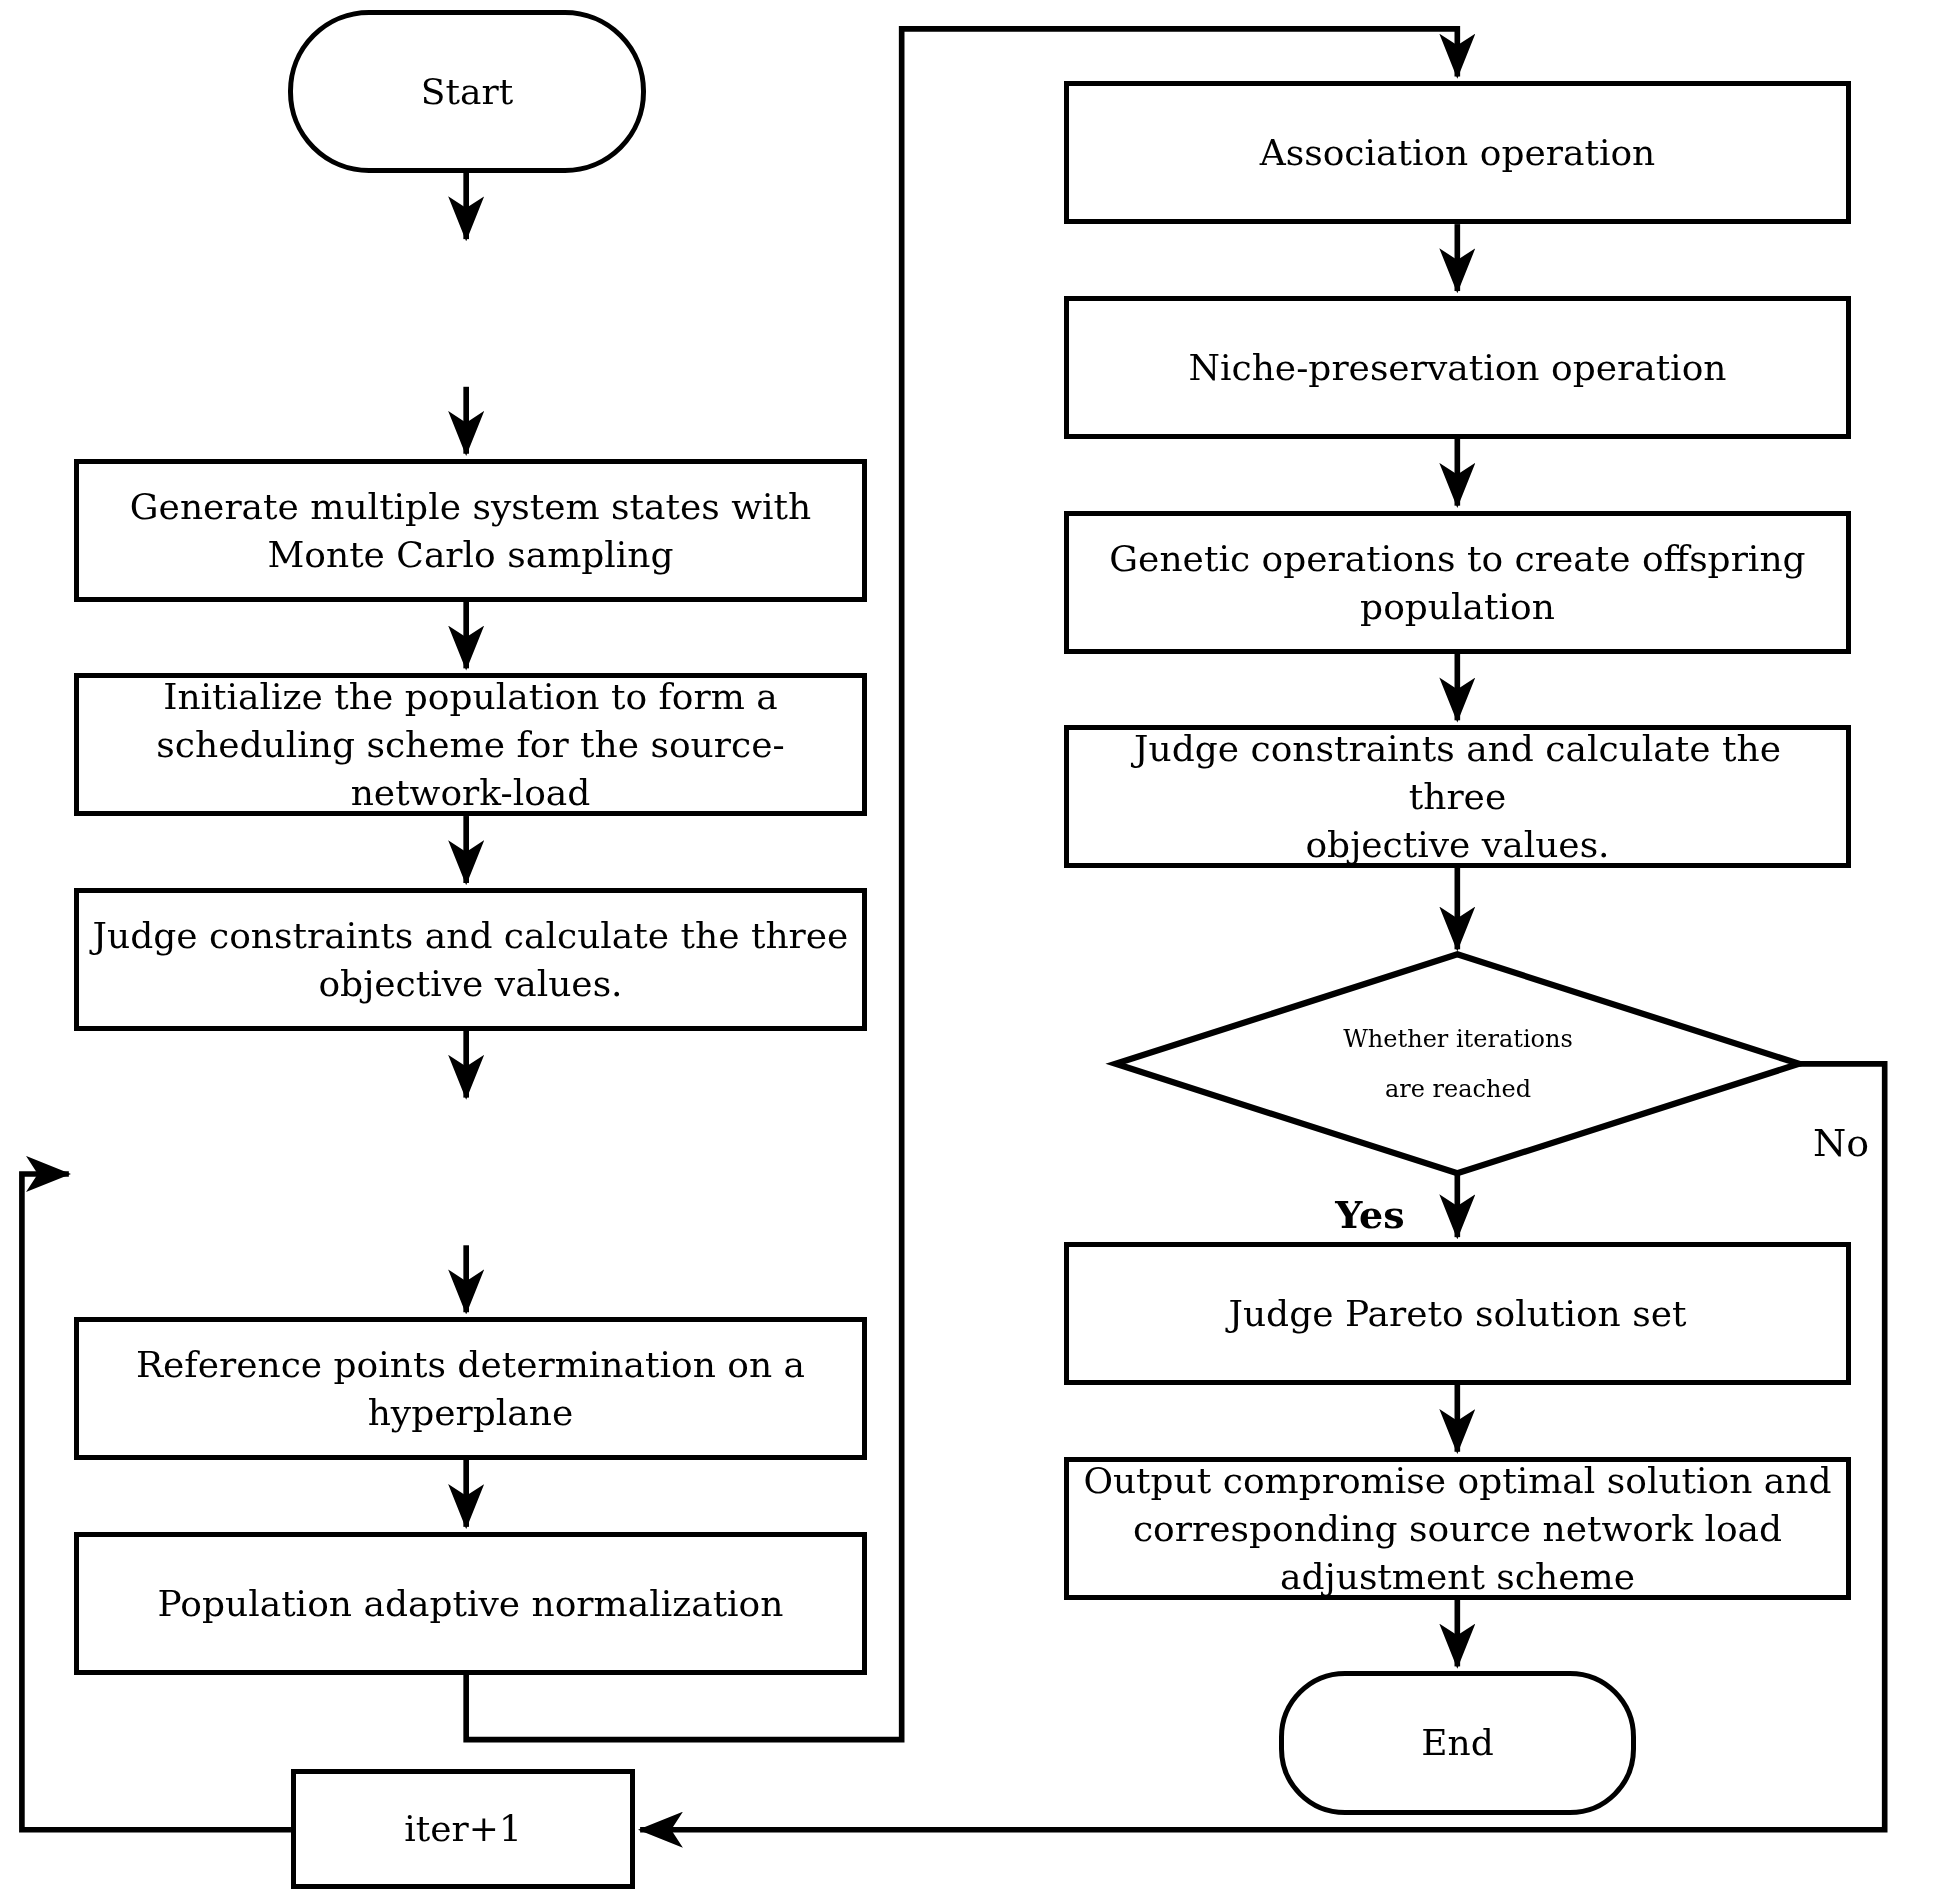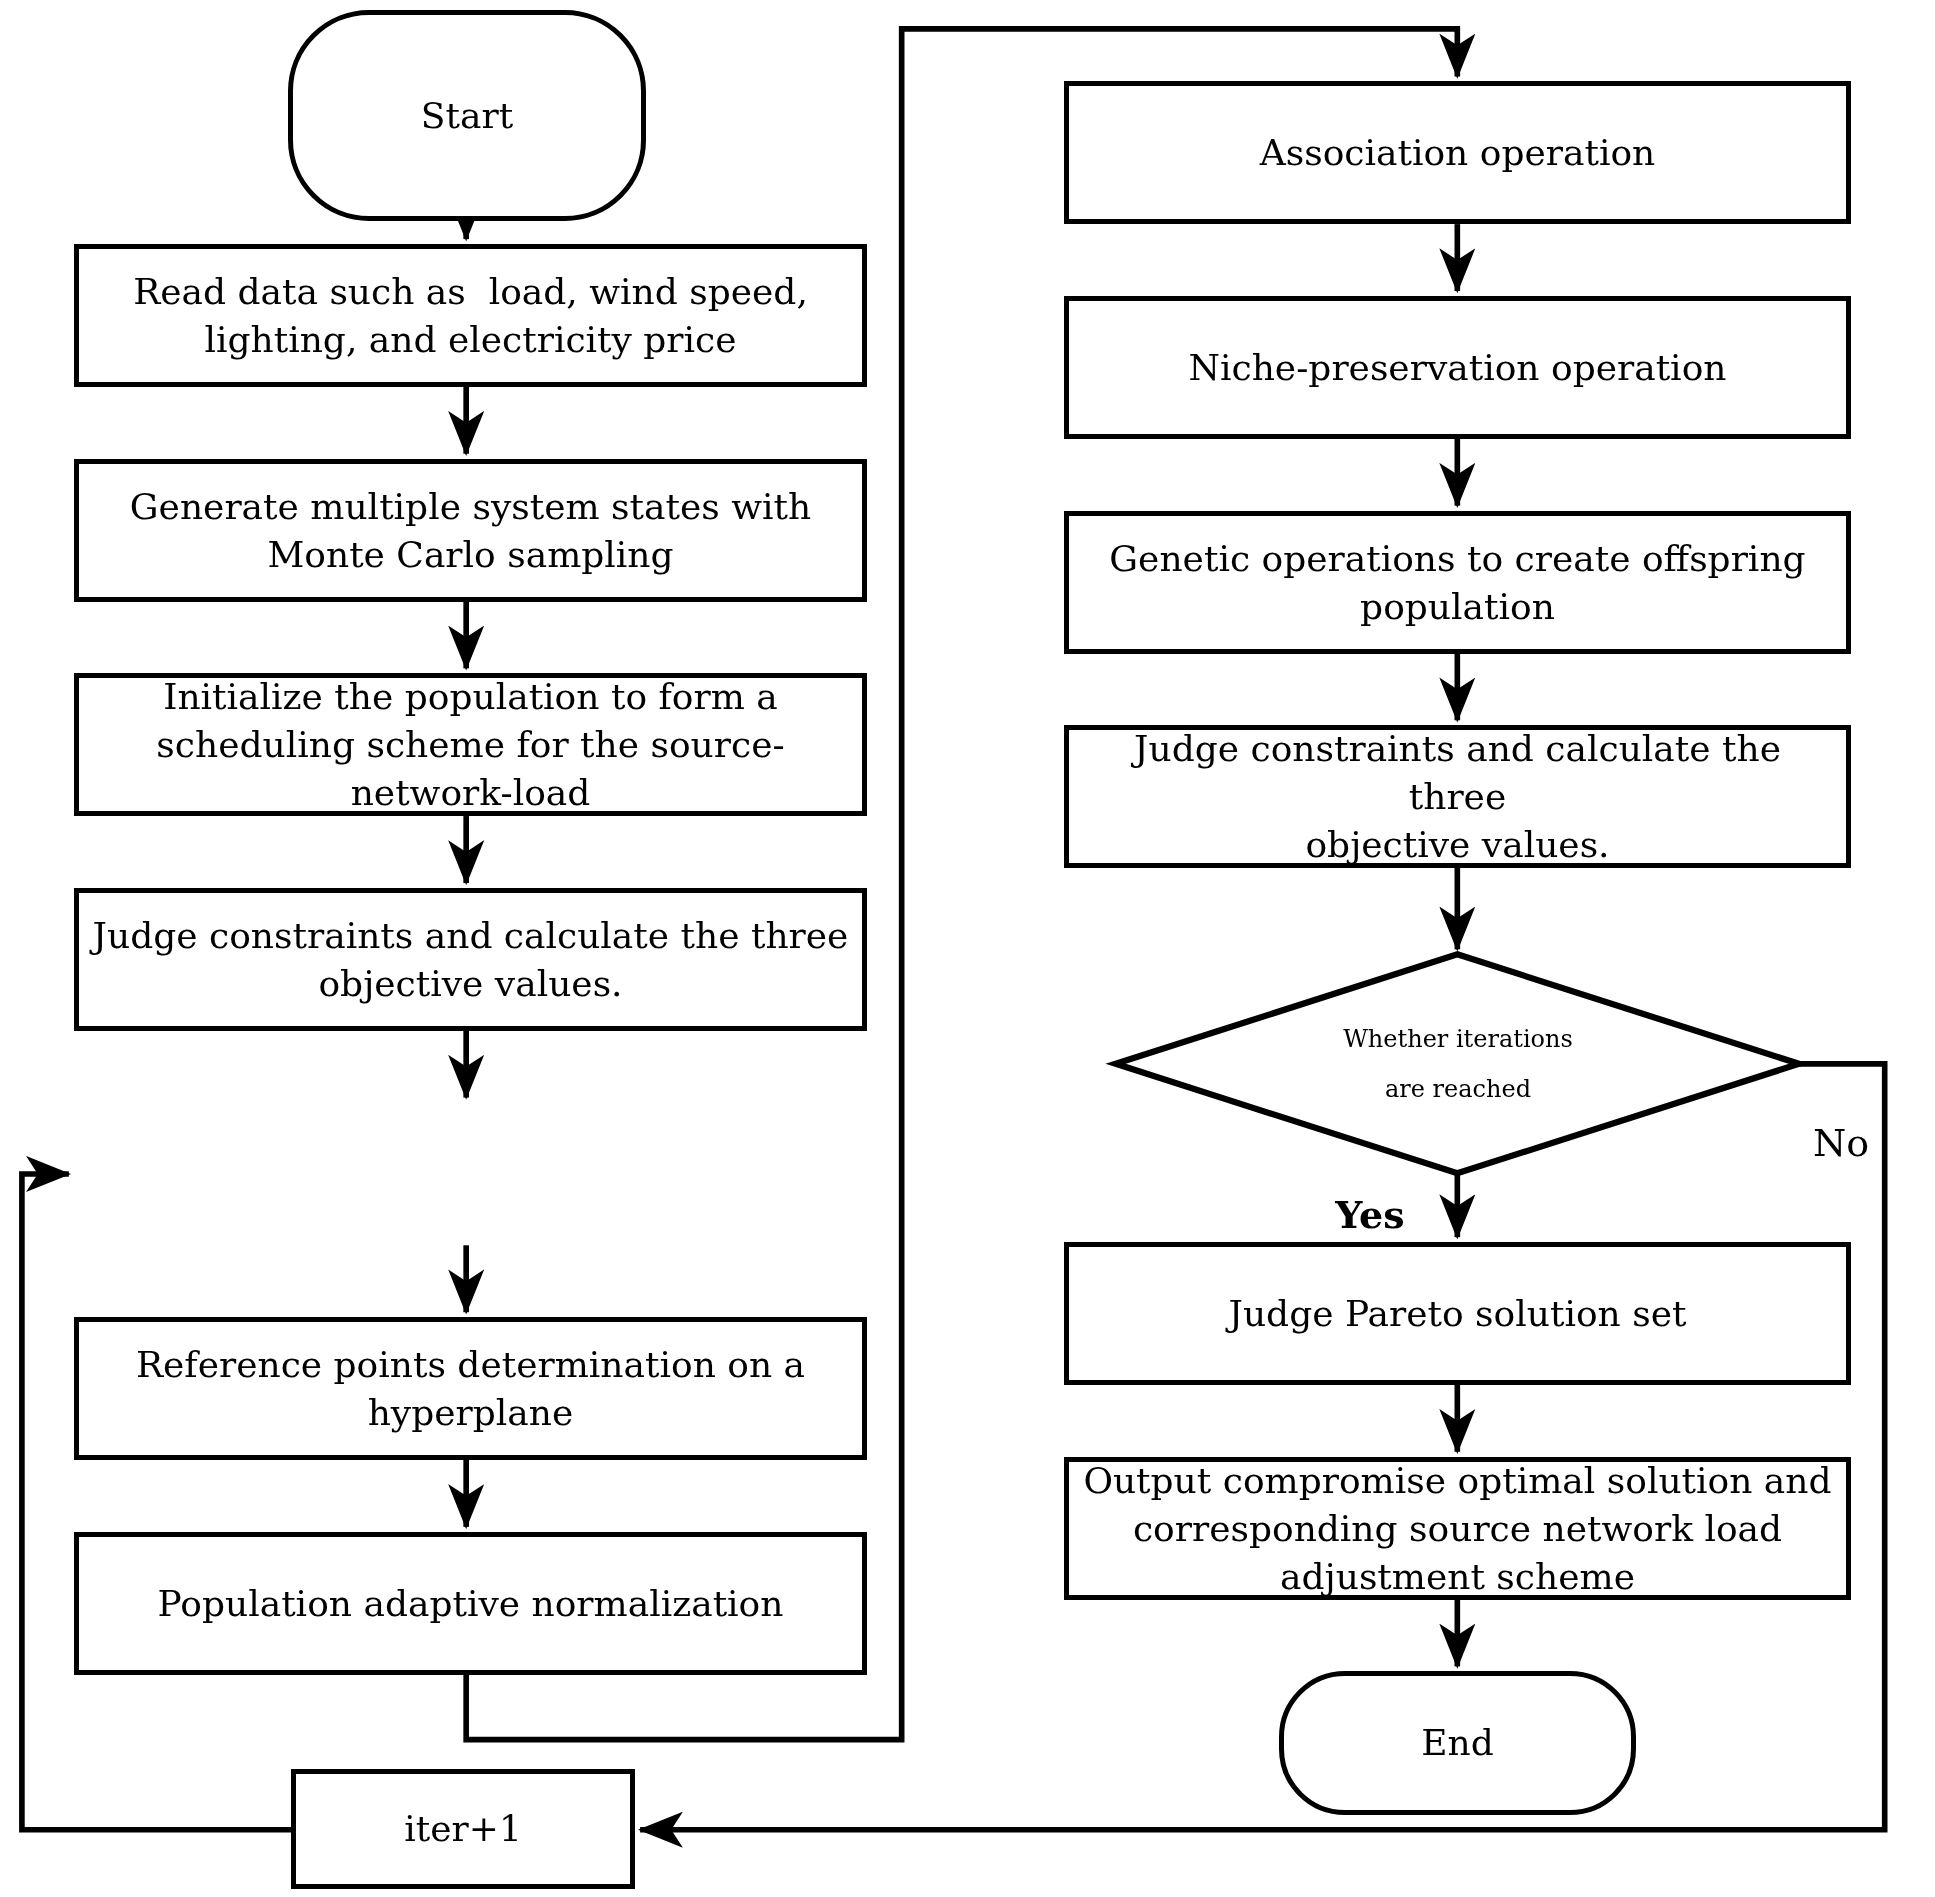--- a/index.html
+++ b/index.html
@@ -80,24 +80,22 @@
     <polyline points="2329,1387 2329,1517" marker-end="url(#ah)"></polyline>
     <polyline points="2329,1875 2329,1977" marker-end="url(#ah)"></polyline>
     <polyline points="2329,2213 2329,2320" marker-end="url(#ah)"></polyline>
     <polyline points="2329,2556 2329,2663" marker-end="url(#ah)"></polyline>
     <polyline points="2875,1700 3012,1700 3012,2924 1023,2924" marker-end="url(#ah)"></polyline>
     <polyline points="465,2924 35,2924 35,1876 110,1876" marker-end="url(#ah)"></polyline>
 
     <polygon id="decision-shape" points="2329,1525 2875,1700 2329,1875 1783,1700"></polygon>
   </svg>
 
-  <div class="node terminator" style="left:288px; top:10px; width:358px; height:211px;">Start</div>
+  <div class="node terminator" style="left:288px; top:10px; width:358px; height:163px;">Start</div>
 
-  <div class="node process" style="left:74px; top:244px; width:793px; height:143px;">Read data such as  load, wind speed,
-lighting, and electricity price</div>
 
   <div class="node process" style="left:74px; top:459px; width:793px; height:143px;">Generate multiple system states with
 Monte Carlo sampling</div>
 
   <div class="node process" style="left:74px; top:673px; width:793px; height:143px;">Initialize the population to form a
 scheduling scheme for the source-
 network-load</div>
 
   <div class="node process" style="left:74px; top:888px; width:793px; height:143px;">Judge constraints and calculate the three
 objective values.</div>

